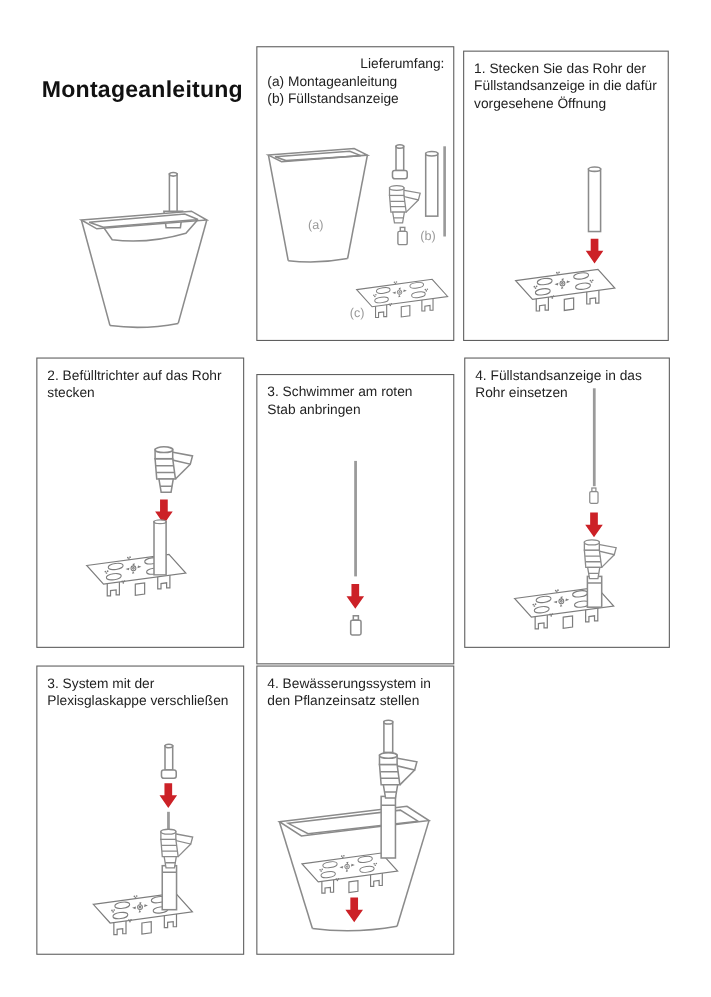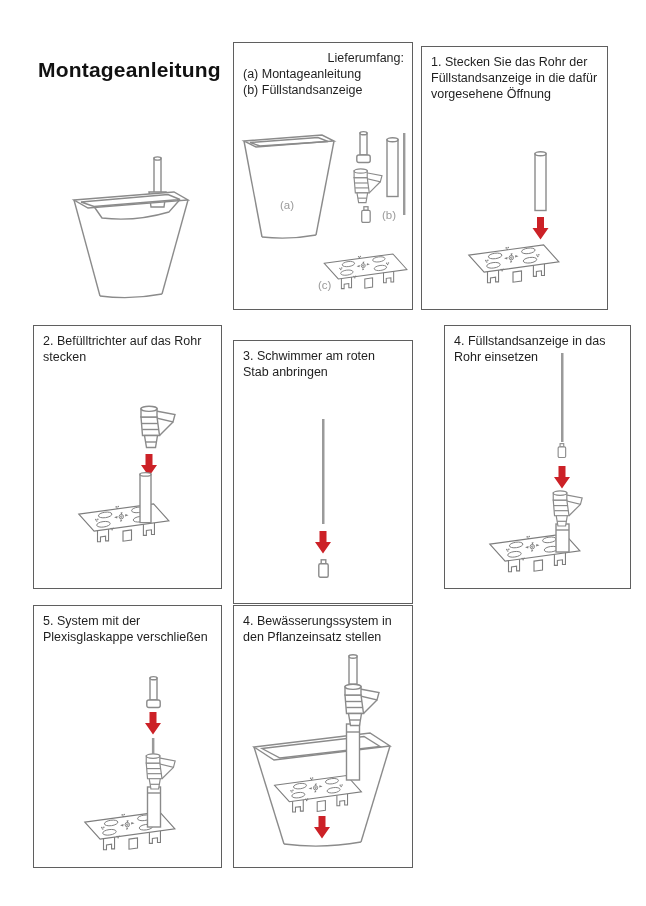--- a/index.html
+++ b/index.html
@@ -9,21 +9,21 @@
     --border-gray:#5f5f5f;
     --text-color:#1f1f1f;
     --label-gray:#9a9a9a;
   }
   html,body{margin:0;padding:0;background:#fff;}
   .sheet{
     position:relative;width:646px;height:906px;background:#ffffff;overflow:hidden;
     font-family:"Liberation Sans", sans-serif;color:var(--text-color);
   }
   .title{
-    position:absolute;left:38px;top:58px;margin:0;
+    position:absolute;left:38px;top:70px;margin:0;
     font-size:21px;font-weight:bold;letter-spacing:.2px;color:#111;
   }
   .panel{
     position:absolute;border:1.5px solid var(--border-gray);background:#fff;box-sizing:border-box;
   }
   .ptext{
     position:absolute;left:9px;right:8px;top:7px;
     font-size:12.5px;line-height:16px;color:var(--text-color);
   }
   .ptext .bold{font-weight:normal;text-align:right;}
@@ -178,35 +178,35 @@
 
   <section class="panel" style="left:233px;top:340px;width:180px;height:264px">
     <div class="ptext">3. Schwimmer am roten Stab anbringen</div>
     <svg class="art" style="left:0;top:0" width="177" height="261">
       <rect class="rod" x="88" y="78" width="2.5" height="105"></rect>
       <use href="#sym-arrow" transform="translate(81,190)"></use>
       <use href="#sym-float" transform="translate(84,218)"></use>
     </svg>
   </section>
 
-  <section class="panel" style="left:444px;top:325px;width:187px;height:264px">
+  <section class="panel" style="left:422px;top:325px;width:187px;height:264px">
     <div class="ptext">4. Füllstandsanzeige in das Rohr einsetzen</div>
     <svg class="art" style="left:0;top:0" width="184" height="261">
       <rect class="rod" x="116" y="27" width="2.5" height="89"></rect>
       <use href="#sym-float" transform="translate(112.5,117) scale(0.8)"></use>
       <use href="#sym-arrow" transform="translate(109,140)"></use>
       <use href="#sym-plate" transform="translate(38,196) scale(0.85)"></use>
       <rect class="s" x="111" y="198" width="13" height="28"></rect>
       <line class="sn" x1="111" y1="204" x2="124" y2="204"></line>
       <use href="#sym-funnel" transform="translate(104,163) scale(0.85)"></use>
     </svg>
   </section>
 
   <section class="panel" style="left:33px;top:605px;width:189px;height:263px">
-    <div class="ptext">5. System mit der Plexisglaskappe verschließen</div>
+    <div class="ptext">3. System mit der Plexisglaskappe verschließen</div>
     <svg class="art" style="left:0;top:0" width="186" height="260">
       <use href="#sym-cap" transform="translate(112,70)"></use>
       <use href="#sym-arrow" transform="translate(111,106)"></use>
       <use href="#sym-plate" transform="translate(44,194) scale(0.85)"></use>
       <rect class="s" x="113.5" y="181" width="13" height="40"></rect>
       <line class="sn" x1="113.5" y1="187" x2="126.5" y2="187"></line>
       <rect class="rod" x="117.9" y="132" width="2.5" height="17"></rect>
       <use href="#sym-funnel" transform="translate(108,146) scale(0.85)"></use>
     </svg>
   </section>

